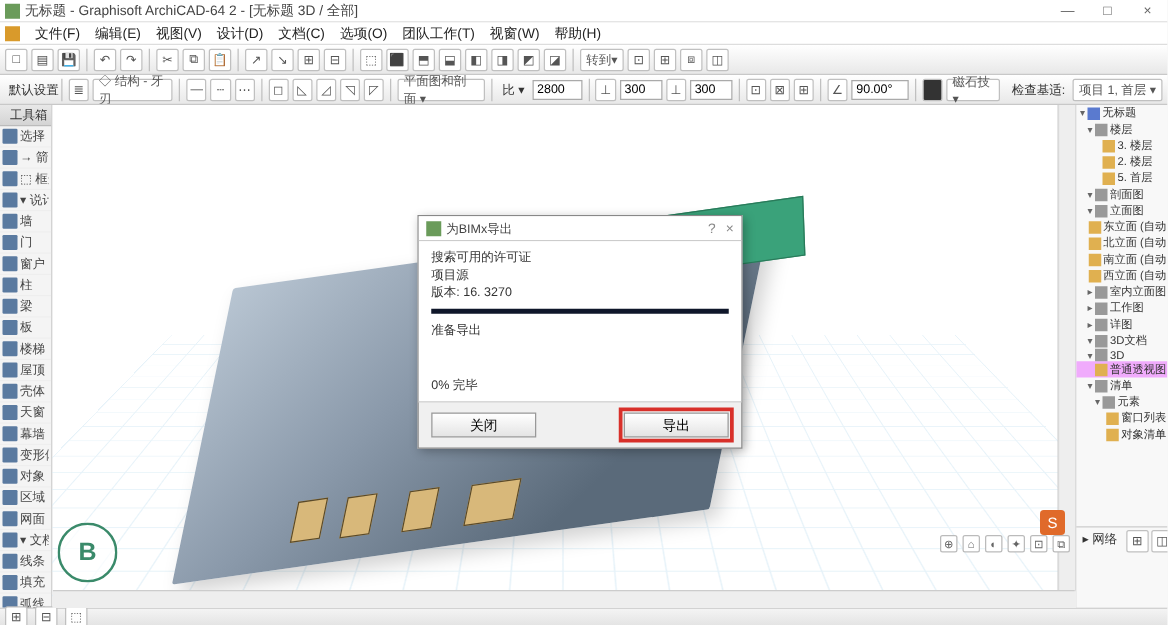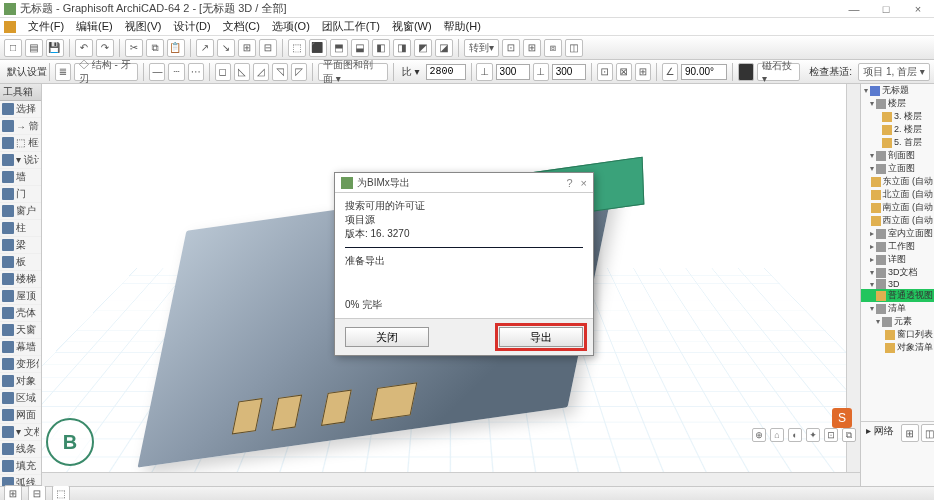--- a/index.html
+++ b/index.html
@@ -22,21 +22,21 @@
 .tbtn { width:18px; height:18px; background:#fff; border:1px solid #c0c0c0; border-radius:2px; display:flex; align-items:center; justify-content:center; font-size:10px; color:#555; }
 .tbtn.wide { width:auto; padding:0 4px; }
 .tsep { width:1px; height:18px; background:#c0c0c0; margin:0 2px; }
 .tlabel { font-size:10px; color:#333; padding:0 3px; white-space:nowrap; }
 .tinput { height:16px; border:1px solid #aaa; background:#fff; font-size:10px; padding:0 3px; }
 
 .main { display:flex; height:calc(500px - 18px - 18px - 24px - 24px - 14px); }
 
 
 .leftpanel { width:42px; background:#f4f4f4; border-right:1px solid #c8c8c8; overflow:hidden; }
-.lp-head { font-size:10px; background:linear-gradient(#e8e8e8,#d4d4d4); border-bottom:1px solid #bbb; padding:1px 3px; color:#333; }
+.lp-head { font-size:10px; background:linear-gradient(#e8e8e8,#d4d4d4); border-bottom:1px solid #bbb; padding:1px 3px; color:#333;text-align:right; }
 .lp-row { display:flex; align-items:center; padding:1px 2px; gap:2px; font-size:10px; color:#444; border-bottom:1px solid #eee; }
 .lp-row .ic { width:12px; height:12px; background:#888; border-radius:1px; flex-shrink:0; }
 .lp-row.tool .ic { background:#5a7aa0; }
 .lp-row .tx { flex:1; white-space:nowrap; overflow:hidden; }
 
 
 .canvas { flex:1; background:#fff; position:relative; overflow:hidden; }
 .building { position:absolute; left:120px; top:120px; width:430px; height:230px;
   background:linear-gradient(135deg,#b8c5d2 0%,#8a99aa 40%,#5a6a7a 80%);
   transform:skewY(-8deg) skewX(-12deg);
@@ -63,42 +63,42 @@
 
 .rightpanel { width:74px; background:#f8f8f8; border-left:1px solid #c8c8c8; display:flex; flex-direction:column; }
 .rp-head { font-size:9px; background:linear-gradient(#4a5a7a,#5a6a8a); color:#fff; padding:2px 3px; }
 .rp-body { flex:1; overflow:hidden; font-size:9px; color:#333; }
 .tree-row { display:flex; align-items:center; padding:0 1px; white-space:nowrap; }
 .tree-row .ind { display:inline-block; }
 .tree-row .tg { width:8px; font-size:8px; color:#666; text-align:center; }
 .tree-row .tic { width:10px; height:10px; background:#e0b050; margin-right:2px; flex-shrink:0; }
 .tree-row .tic.grey { background:#999; }
 .tree-row .tic.blue { background:#5a7acf; }
-.tree-row.sel { background:#22c55e; }
+.tree-row.sel { background:#f0abfc; }
 .rp-bottom { border-top:1px solid #ccc; padding:2px; display:flex; flex-direction:row; gap:4px; }
 .qr { width:60px; height:60px; background:
   repeating-linear-gradient(0deg,#000 0 3px,#fff 3px 6px),
   repeating-linear-gradient(90deg,#000 0 3px,#fff 3px 6px);
   background-blend-mode:difference; margin:0 auto; }
 
 
 .statusicons { position:absolute; right:78px; bottom:58px; display:flex; gap:4px; }
 .statusicons .si { width:14px; height:14px; border:1px solid #bbb; background:#fff; border-radius:2px; font-size:9px; display:flex; align-items:center; justify-content:center; color:#666; }
 
 
 .bottombar { height:14px; background:linear-gradient(#f4f4f4,#e4e4e4); border-top:1px solid #c8c8c8; display:flex; align-items:center; padding:0 4px; gap:6px; font-size:10px; color:#555; }
 
 
 .modal { position:absolute; left:334px; top:172px; width:260px; background:#f0f0f0; border:1px solid #888; box-shadow:2px 2px 8px rgba(0,0,0,0.3); }
 .modal .mtitle { height:20px; background:#fff; display:flex; align-items:center; padding:0 6px; border-bottom:1px solid #ccc; }
 .modal .mtitle .mico { width:12px; height:12px; background:#6a9b5a; margin-right:4px; }
 .modal .mtitle .mt { flex:1; font-size:10px; color:#444; }
 .modal .mtitle .mclose { font-size:11px; color:#888; }
 .modal .mbody { padding:6px 10px; background:#fff; border-bottom:1px solid #ccc; }
-.modal .mbody .line { font-size:10px; color:#333; border-bottom:1px solid #0f172a; padding-bottom:6px; margin-bottom:6px; }
+.modal .mbody .line { font-size:10px; color:#333; border-bottom:4px solid #0f172a; padding-bottom:6px; margin-bottom:6px; }
 .modal .mbody .line2 { font-size:10px; color:#333; margin-bottom:30px; }
 .modal .mbody .prog { font-size:10px; color:#333; }
 .modal .mbtns { display:flex; justify-content:space-between; padding:8px 10px; }
 .modal .mbtns button { width:84px; height:20px; border:1px solid #999; background:linear-gradient(#fff,#e4e4e4); font-size:11px; }
 .modal .mbtns button.primary { outline:3px solid #d8302a; outline-offset:1px; }
 
 
 .floatlogo { position:absolute; left:46px; bottom:34px; width:48px; height:48px; border:2px solid #3a8a6a; border-radius:50%; display:flex; align-items:center; justify-content:center; color:#3a8a6a; font-weight:bold; font-size:20px; background:rgba(255,255,255,0.7); }
 .statbadge { position:absolute; right:82px; top:408px; width:20px; height:20px; background:#e06a2a; border-radius:3px; color:#fff; font-size:12px; display:flex; align-items:center; justify-content:center; }
 </style>
@@ -173,21 +173,21 @@
   <div class="tsep"></div>
   <div class="tbtn">◻</div>
   <div class="tbtn">◺</div>
   <div class="tbtn">◿</div>
   <div class="tbtn">◹</div>
   <div class="tbtn">◸</div>
   <div class="tsep"></div>
   <div class="tbtn wide">平面图和剖面 ▾</div>
   <div class="tsep"></div>
   <span class="tlabel">比 ▾</span>
-  <input class="tinput" style="width: 40px; font-family: Liberation Mono, monospace;" value="2800">
+  <input class="tinput" style="width: 40px;" value="2800">
   <div class="tsep"></div>
   <div class="tbtn">⊥</div>
   <input class="tinput" style="width: 34px;" value="300">
   <div class="tbtn">⊥</div>
   <input class="tinput" style="width: 34px;" value="300">
   <div class="tsep"></div>
   <div class="tbtn">⊡</div>
   <div class="tbtn">⊠</div>
   <div class="tbtn">⊞</div>
   <div class="tsep"></div>

